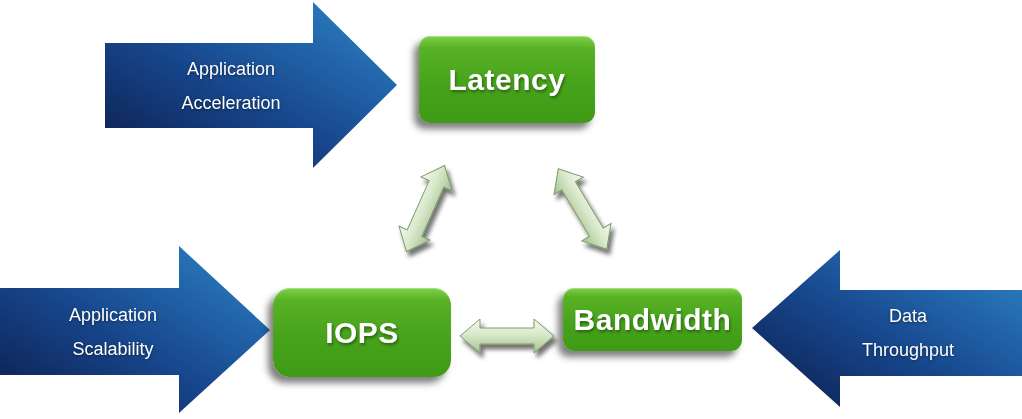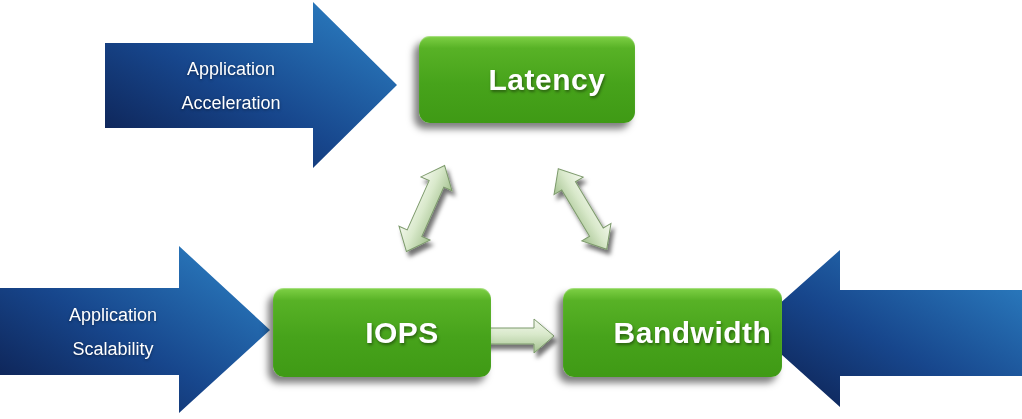--- a/index.html
+++ b/index.html
@@ -30,25 +30,24 @@
       #58b226 14%,
       var(--node-green) 55%,
       var(--node-green-dark) 100%);
     box-shadow:-5px 6px 7px rgba(0,0,0,.5), inset 0 1px 1px rgba(255,255,255,.35);
     display:flex;align-items:center;justify-content:center;
     color:var(--label-text);
     font-weight:bold;
     font-size:30px;
     letter-spacing:.5px;
     text-shadow:1px 2px 3px rgba(0,0,0,.4);
-    padding-left:40px;
   }
   .node-latency{left:419px;top:36px;width:176px;height:87px;}
-  .node-iops{left:273px;top:288px;width:178px;height:89px;}
-  .node-bandwidth{left:563px;top:288px;width:179px;height:89px;}
+  .node-iops{left:273px;top:288px;width:178px;height:89px;border-radius:17px;}
+  .node-bandwidth{left:563px;top:288px;width:179px;height:63px;}
   .drive-label{
     position:absolute;
     display:flex;align-items:center;justify-content:center;
     text-align:center;
     white-space:pre-line;
     color:var(--label-text);
     font-size:18px;
     line-height:34px;
     text-shadow:0 1px 3px rgba(0,0,0,.45);
   }
@@ -99,14 +98,16 @@
     <span>IOPS</span>
   </div>
   <div class="node node-bandwidth">
     <span>Bandwidth</span>
   </div>
 
   <div class="drive-label label-acceleration">Application
 Acceleration</div>
   <div class="drive-label label-scalability">Application
 Scalability</div>
+  <div class="drive-label label-throughput">Data
+Throughput</div>
 
 </div>
 
 </body></html>

